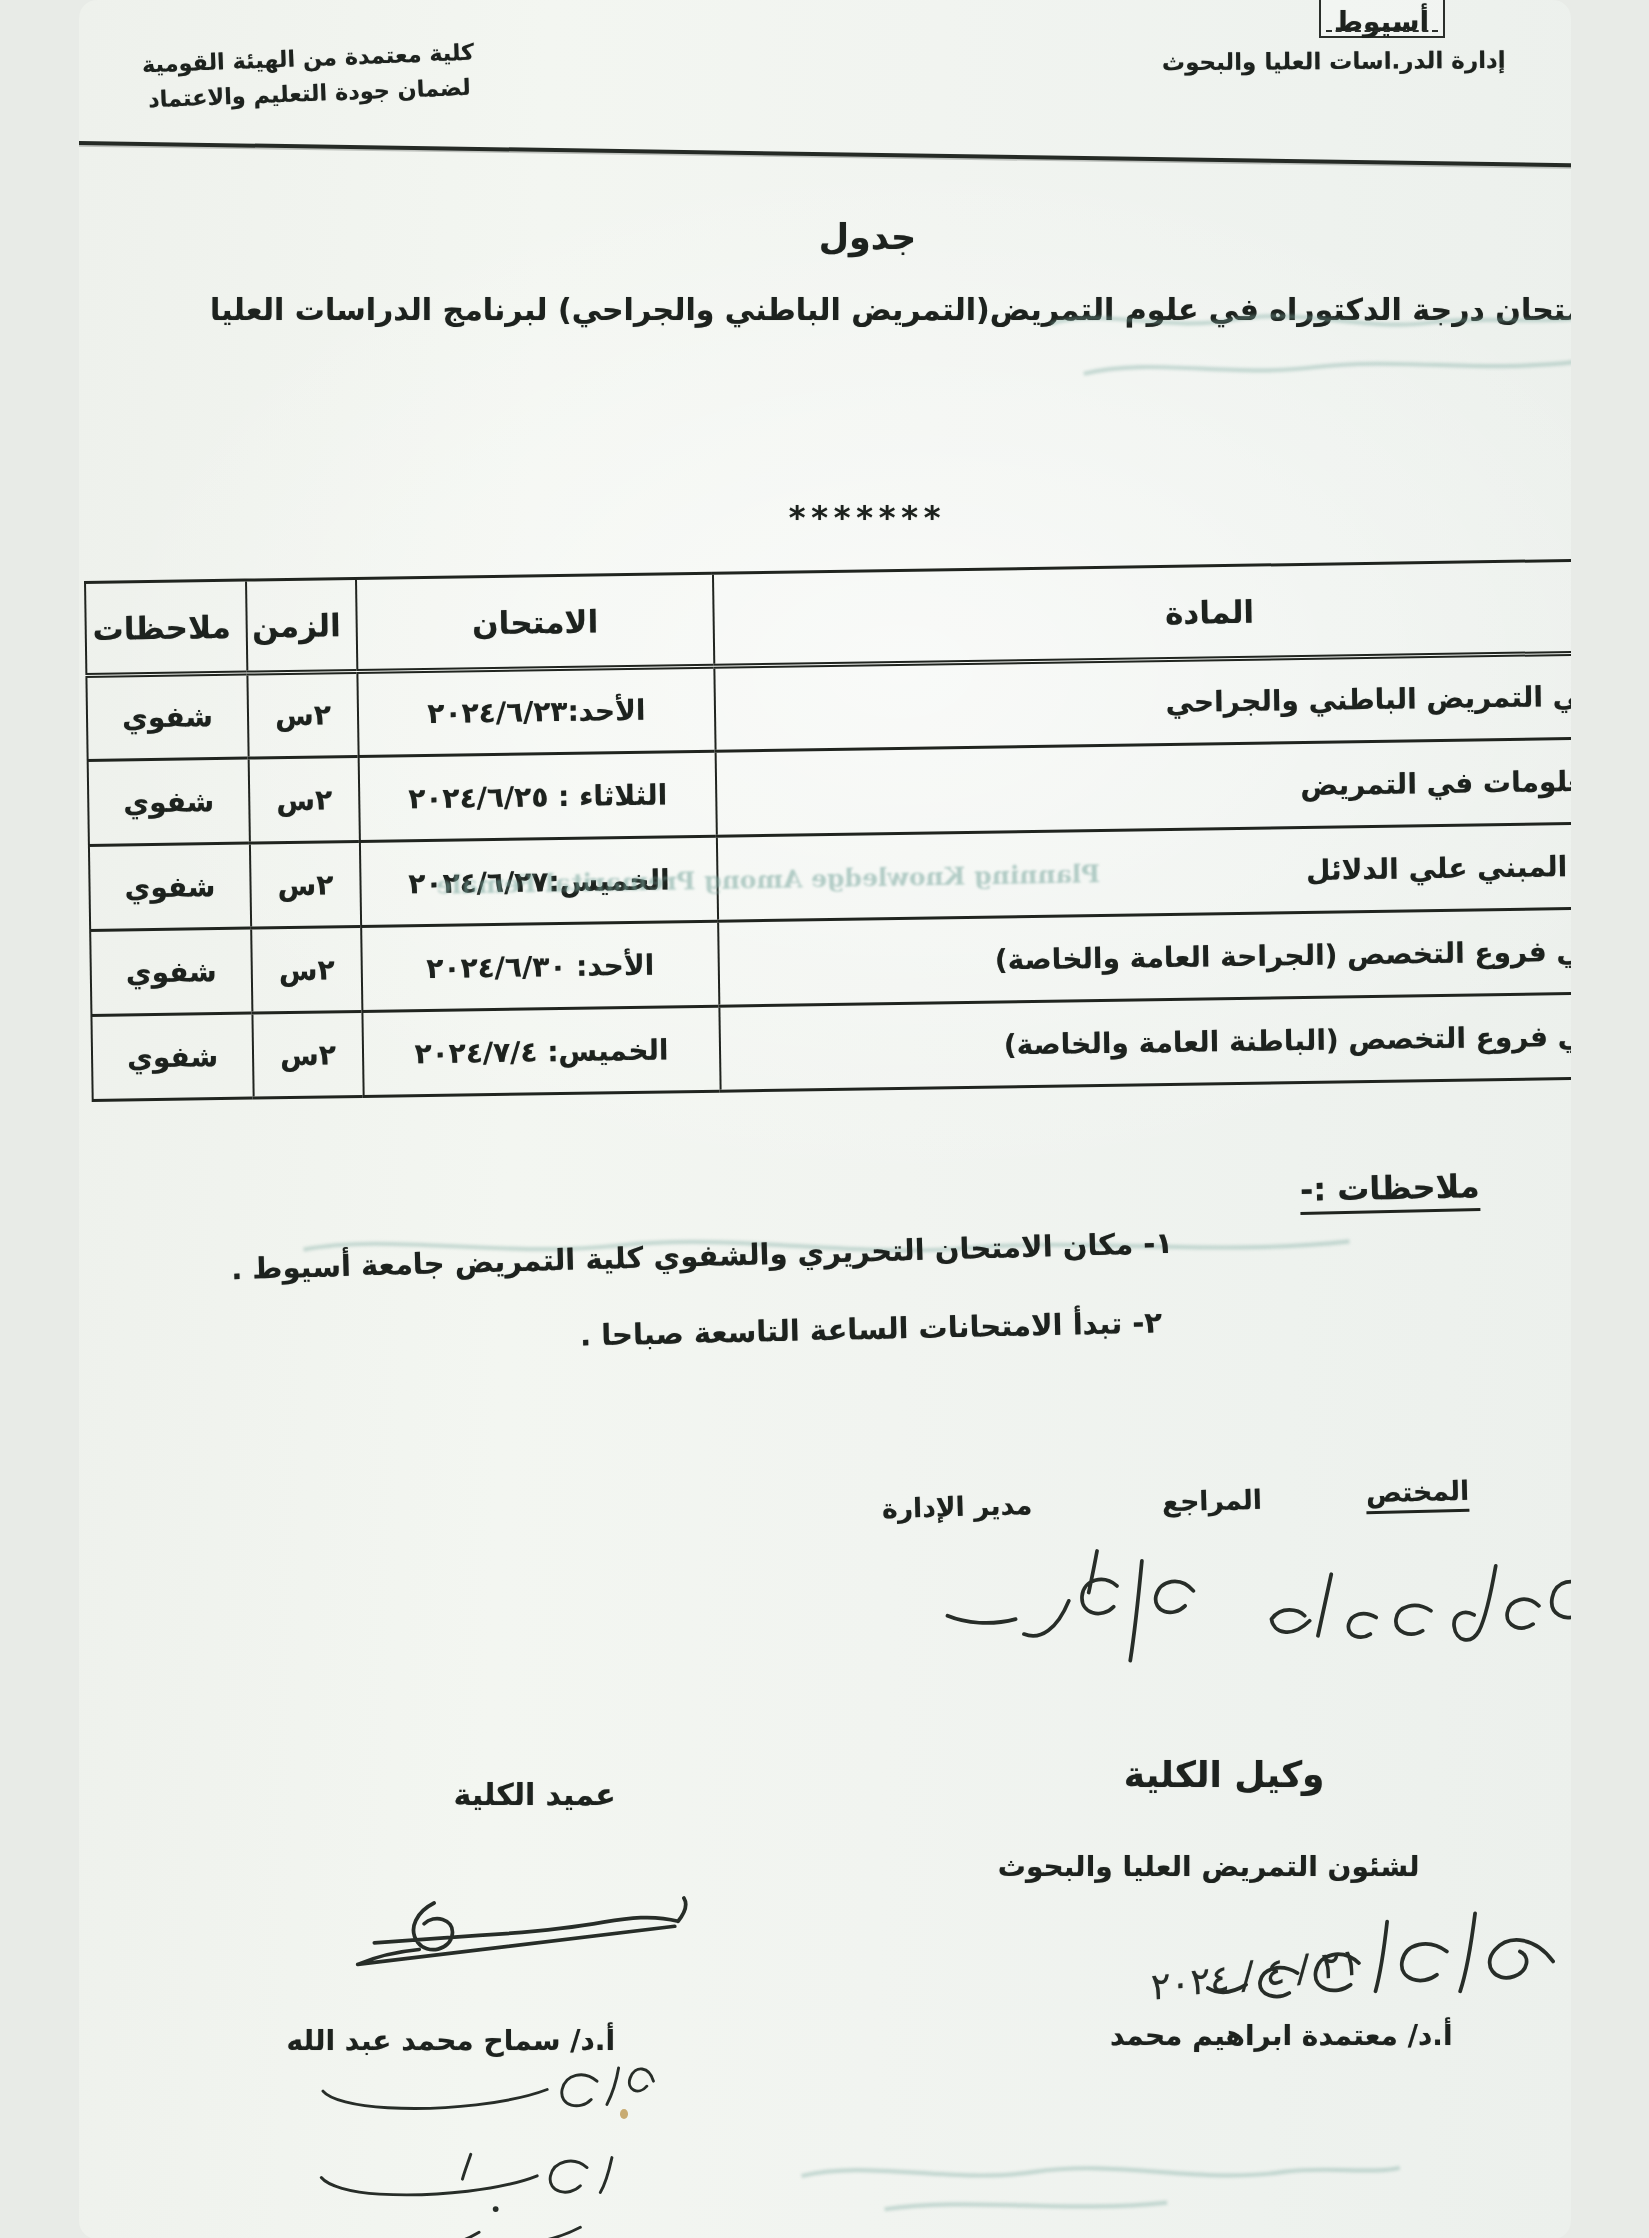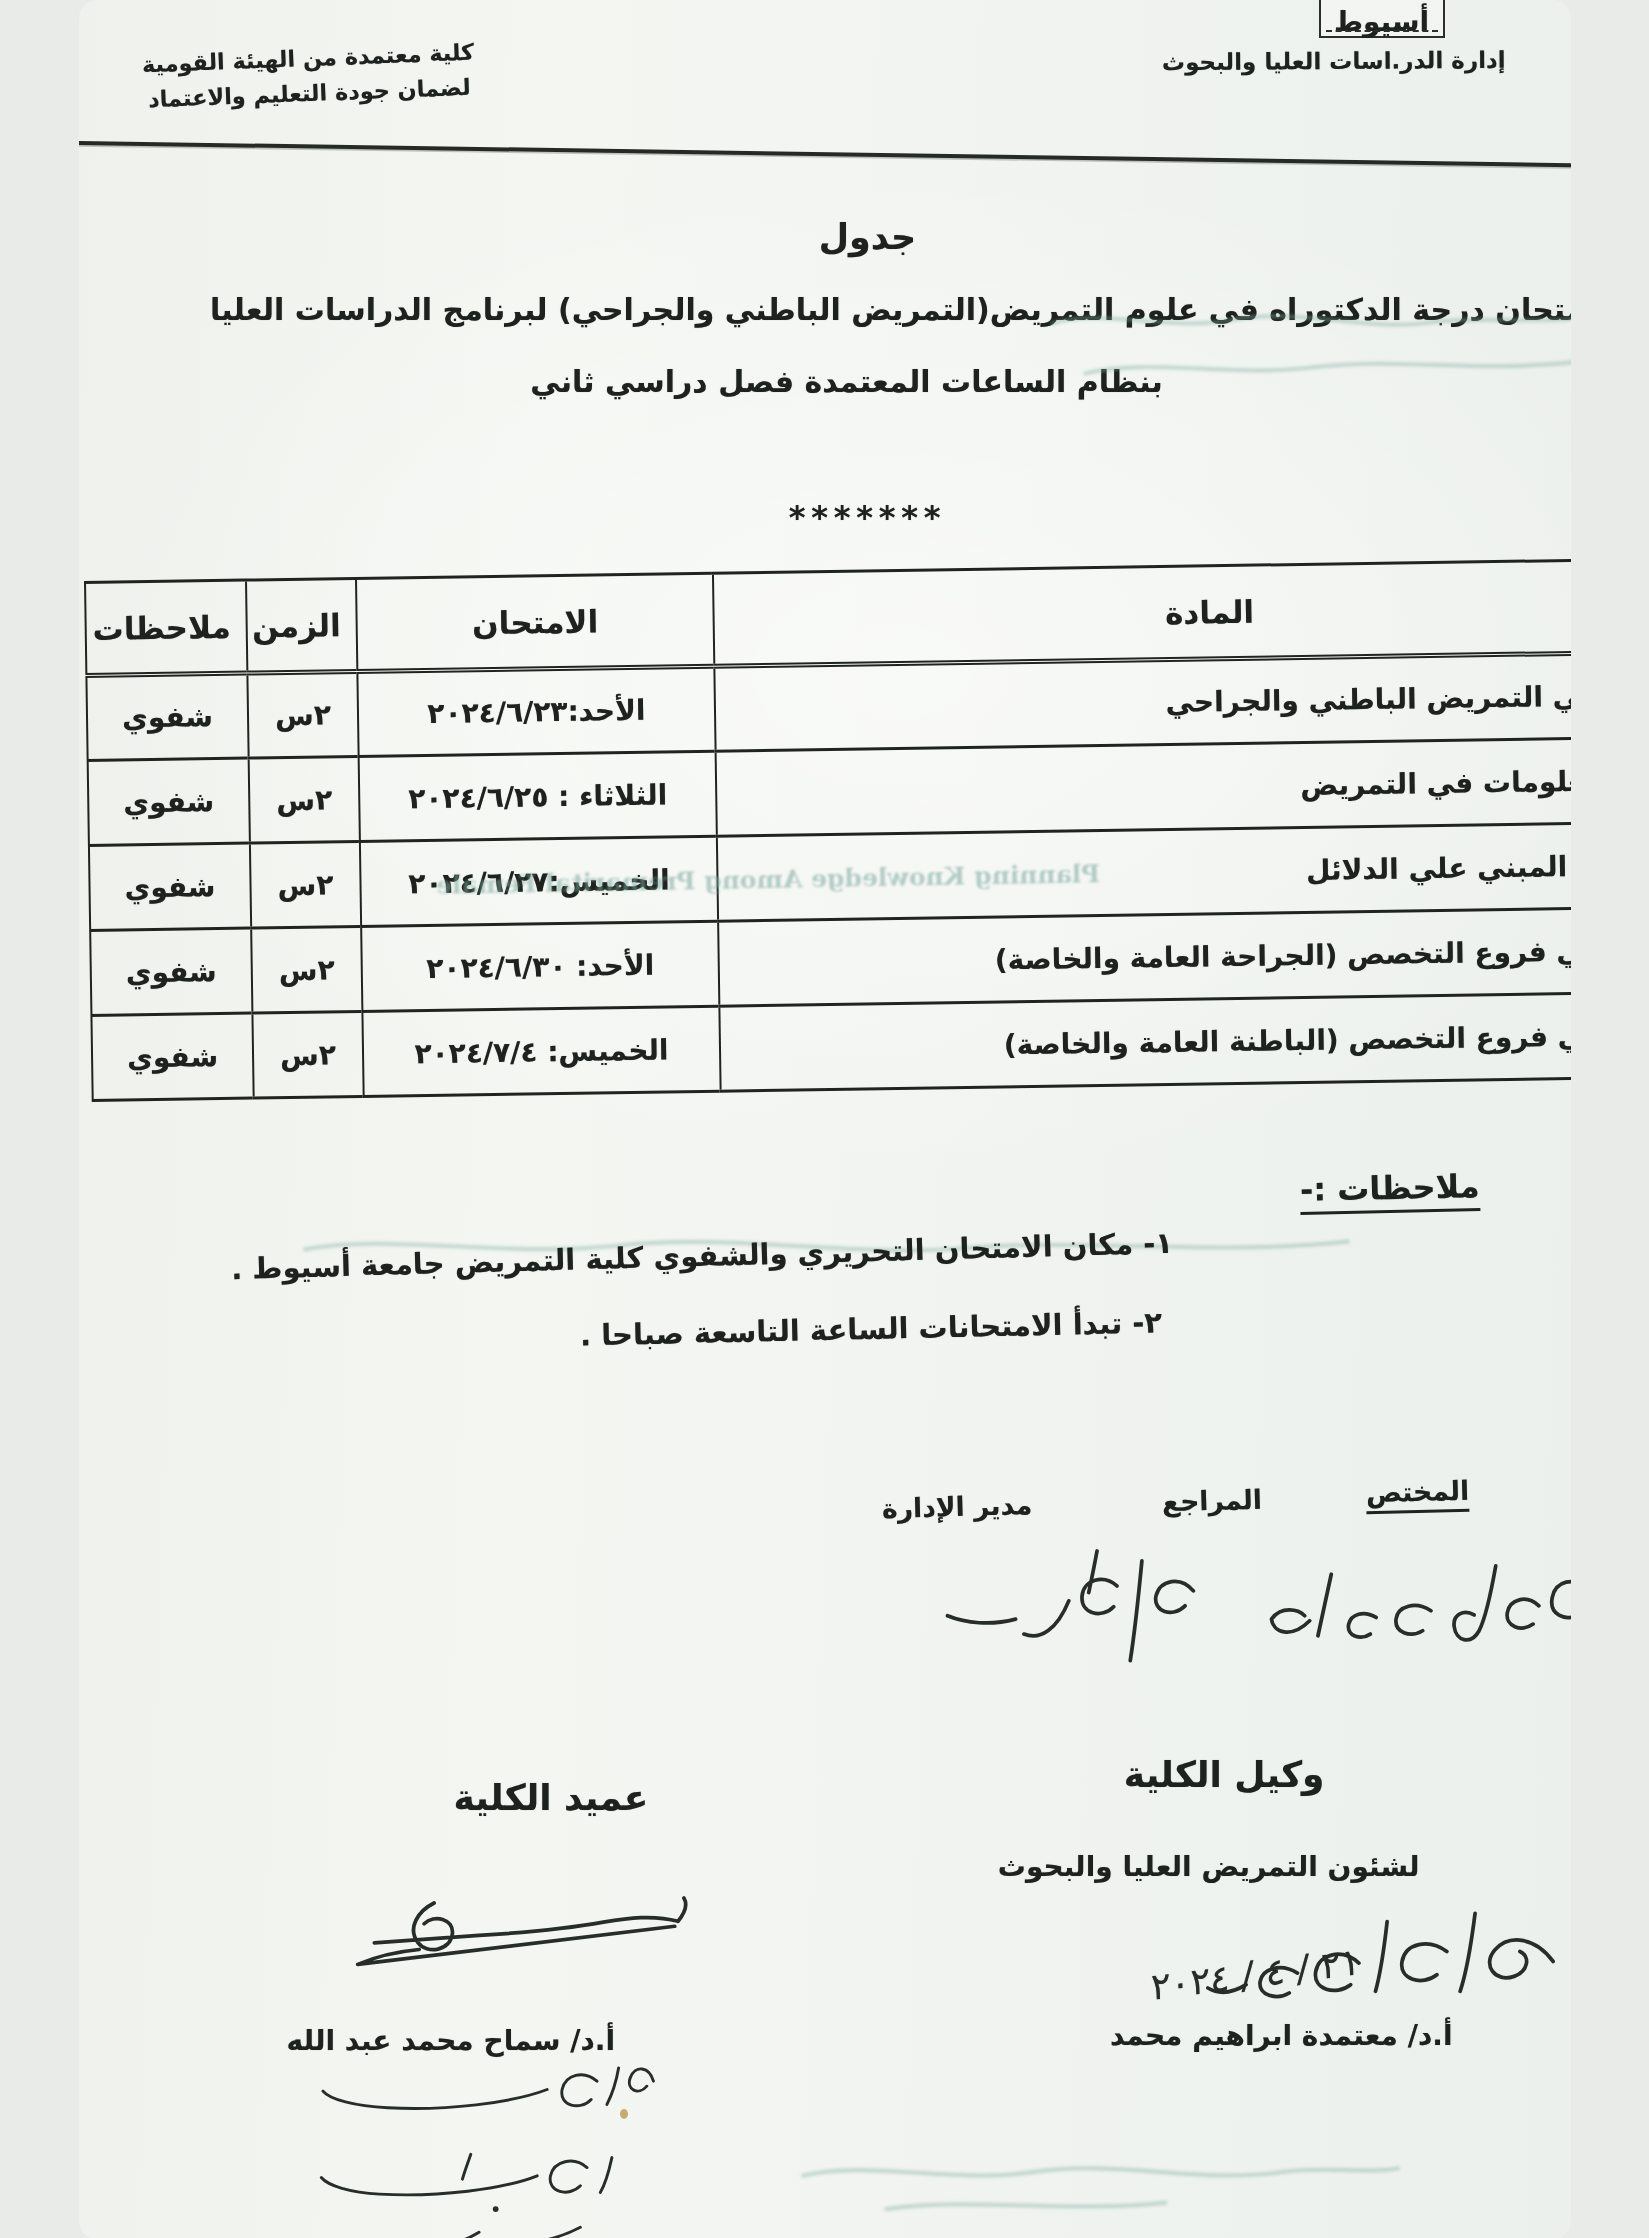--- a/index.html
+++ b/index.html
@@ -103,21 +103,20 @@
     <div class="b ink nowrap" style="font-size:22.4px;line-height:1.9;">كلية معتمدة من الهيئة القومية</div>
     <div class="b ink nowrap" style="font-size:22.4px;">لضمان جودة التعليم والاعتماد</div>
   </div>
 
   <div class="abs hr-rule" style="top:141px;left:0;width:1628px;transform:rotate(.85deg);transform-origin:left center;"></div>
 
   <div class="abs b ink nowrap" style="top:189px;left:0;width:1578px;text-align:center;font-size:35px;margin-top:28px;">جدول</div>
 
   <div class="abs b ink nowrap" style="top:292px;left:0;width:1648px;text-align:center;font-size:30px;">امتحان درجة الدكتوراه في علوم التمريض(التمريض الباطني والجراحي) لبرنامج الدراسات العليا</div>
 
-  <div class="abs b ink nowrap" style="top:364px;left:0;width:1536px;text-align:center;font-size:30px;">بنظام الساعات المعتمدة فصل دراسي ثاني</div>
 
 
   <div class="abs b ink nowrap" style="top:498px;left:0;width:1578px;text-align:center;font-size:32px;letter-spacing:5.8px;">*******</div>
 
   <svg class="abs bleed-squiggle" style="top:274px;left:955px;" width="581" height="133" viewBox="0 0 700 160">
     <path d="M20,60 C80,40 160,70 240,55 C320,40 400,70 480,58 C540,50 620,62 680,50 M60,120 C140,100 240,125 340,112 C440,100 540,120 660,105"></path>
   </svg>
 
   <div class="abs" style="top:581px;left:5px;transform:rotate(-.85deg);transform-origin:left top;">
     <table class="sched">
@@ -197,21 +196,21 @@
   <div class="abs b ink nowrap" style="top:1850px;right:151px;font-size:28px;">لشئون التمريض العليا والبحوث</div>
 
   <svg class="sig abs" style="top:1895px;left:1104px;" width="390" height="108" viewBox="0 0 470 130">
     <path d="M446,80 C426,52 394,46 376,66 C360,84 376,106 399,98 C416,92 419,74 406,68 M352,22 C347,62 342,92 334,116 M318,68 C296,52 268,58 264,80 C260,102 288,110 306,96 M246,32 C242,68 238,94 232,116 M212,82 C192,64 164,70 160,92 C156,114 184,122 202,108 M138,94 C118,82 96,88 93,104 C90,121 113,127 128,118 M76,108 Q50,124 30,112"></path>
   </svg>
 
   <div class="abs hw-date nowrap" style="top:1953px;right:209px;">٢١ / ٤ / ٢٠٢٤</div>
 
   <div class="abs b ink nowrap" style="top:2019px;right:118px;font-size:28px;">أ.د/ معتمدة ابراهيم محمد</div>
 
-  <div class="abs b ink nowrap" style="top:1777px;left:375px;font-size:36px;">عميد الكلية</div>
+  <div class="abs b ink nowrap" style="top:1777px;left:375px;font-size:30px;">عميد الكلية</div>
 
   <svg class="sig abs" style="top:1868px;left:224px;" width="390" height="158" viewBox="0 0 470 190">
     <path d="M452,64 C460,54 464,44 459,36 M452,64 C422,56 392,60 362,65 C312,74 262,78 212,81 L86,90 M158,42 C138,52 126,72 138,89 C150,105 178,99 180,79 C182,61 158,55 146,67 M448,70 L66,116 M66,116 Q98,102 140,98"></path>
   </svg>
 
   <div class="abs b ink nowrap" style="top:2024px;left:208px;font-size:28px;">أ.د/ سماح محمد عبد الله</div>
 
   <svg class="sig thin abs" style="top:2033px;left:141px;" width="465" height="206" viewBox="0 0 560 248">
     <path d="M522,58 C517,40 500,38 494,54 C489,68 504,76 514,64 M480,42 C477,60 472,74 466,86 M454,58 C438,44 416,50 412,68 C408,88 434,94 447,80 M394,68 C352,84 272,94 202,90 C162,88 132,80 124,70"></path>
     <path d="M472,150 C468,168 464,182 458,192 M442,162 C426,148 402,154 398,172 C394,192 420,198 434,184 M382,172 C342,188 262,198 192,194 C157,192 130,184 122,174 M302,146 C298,158 294,168 292,176"></path>

